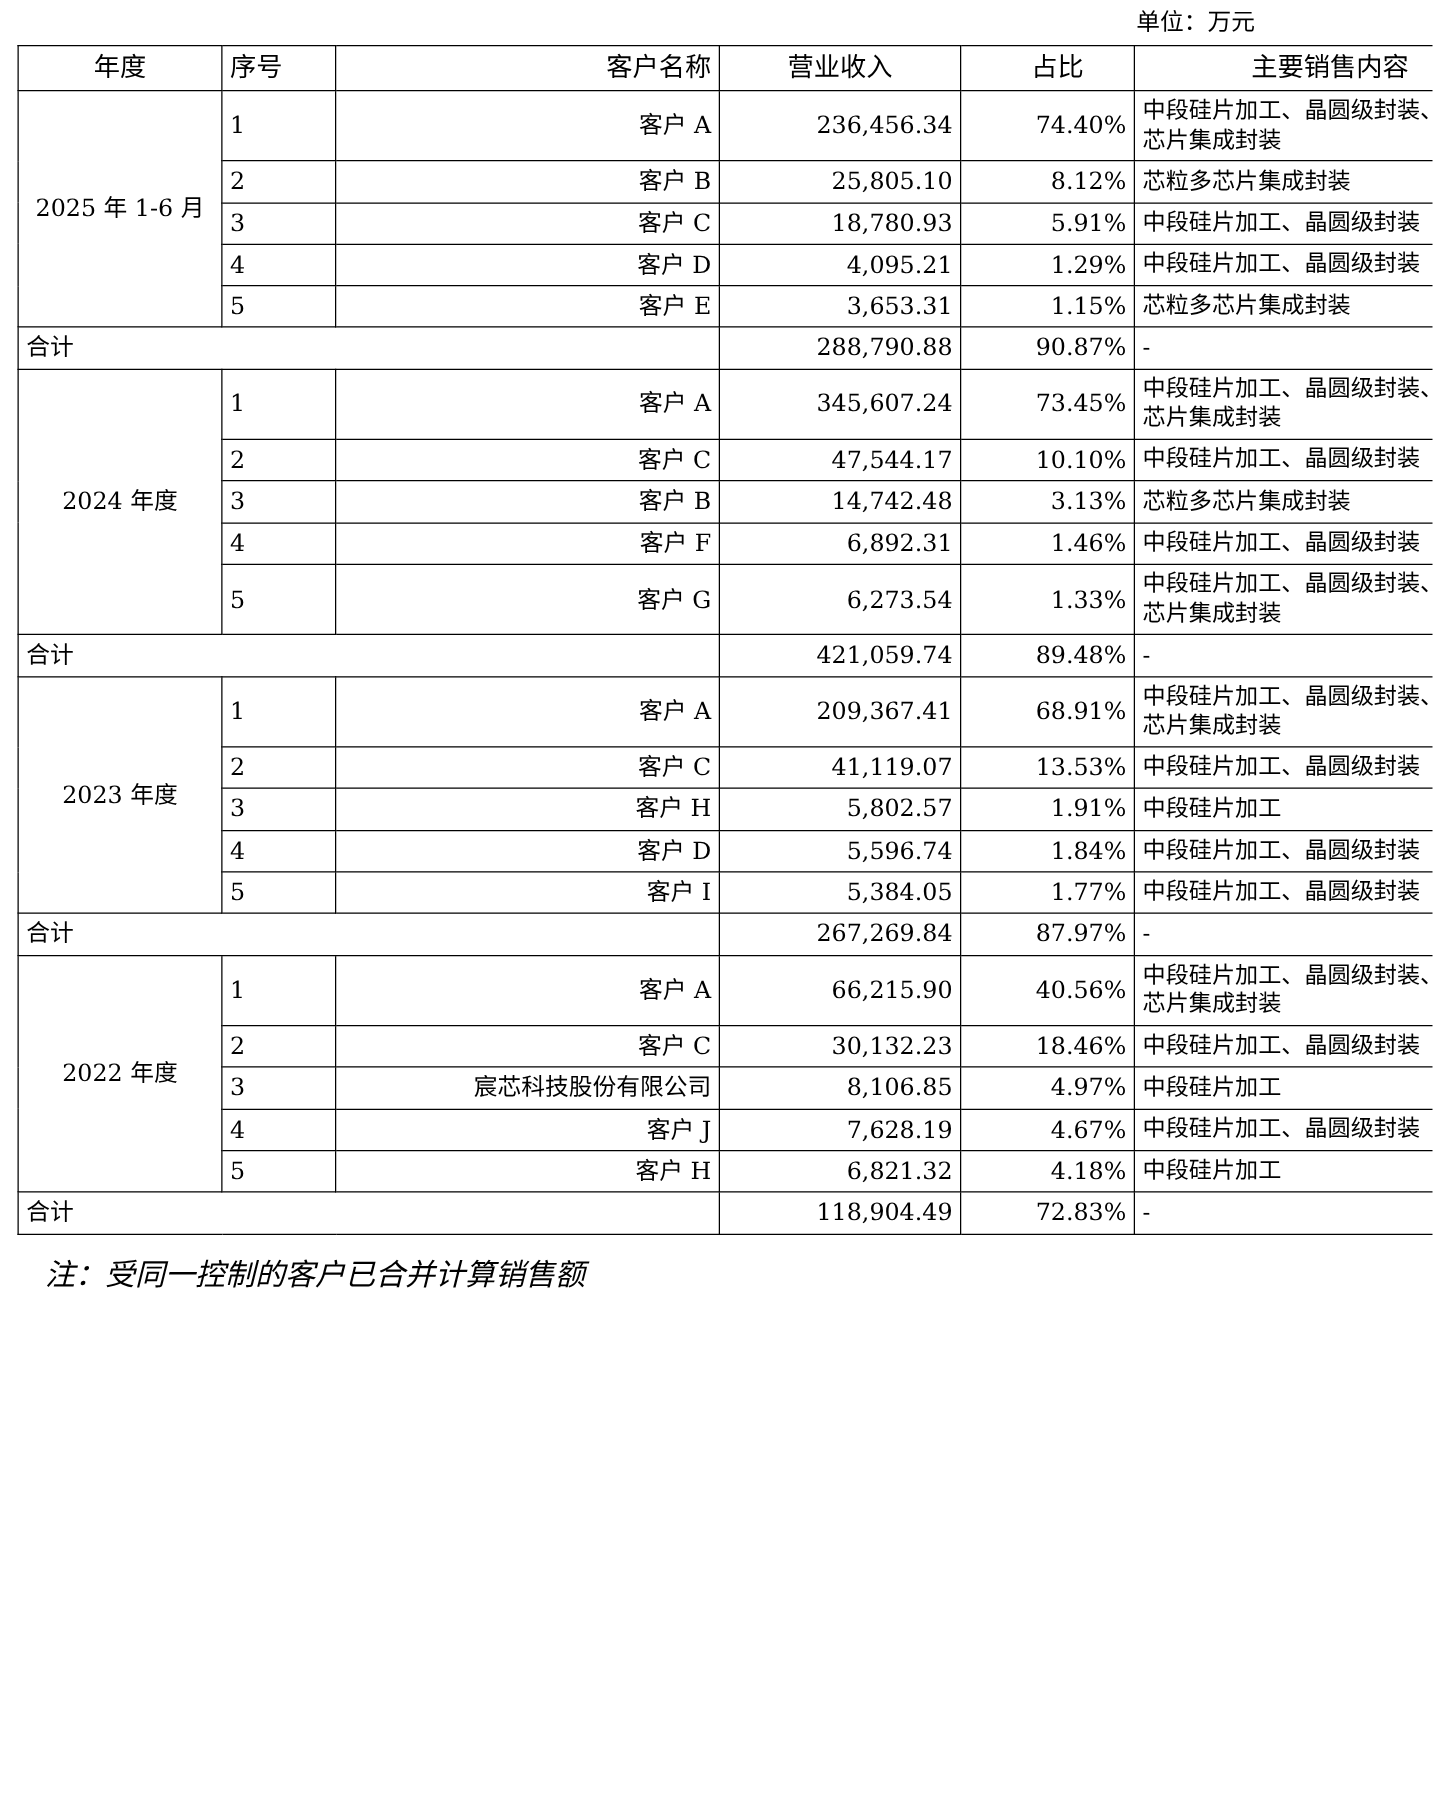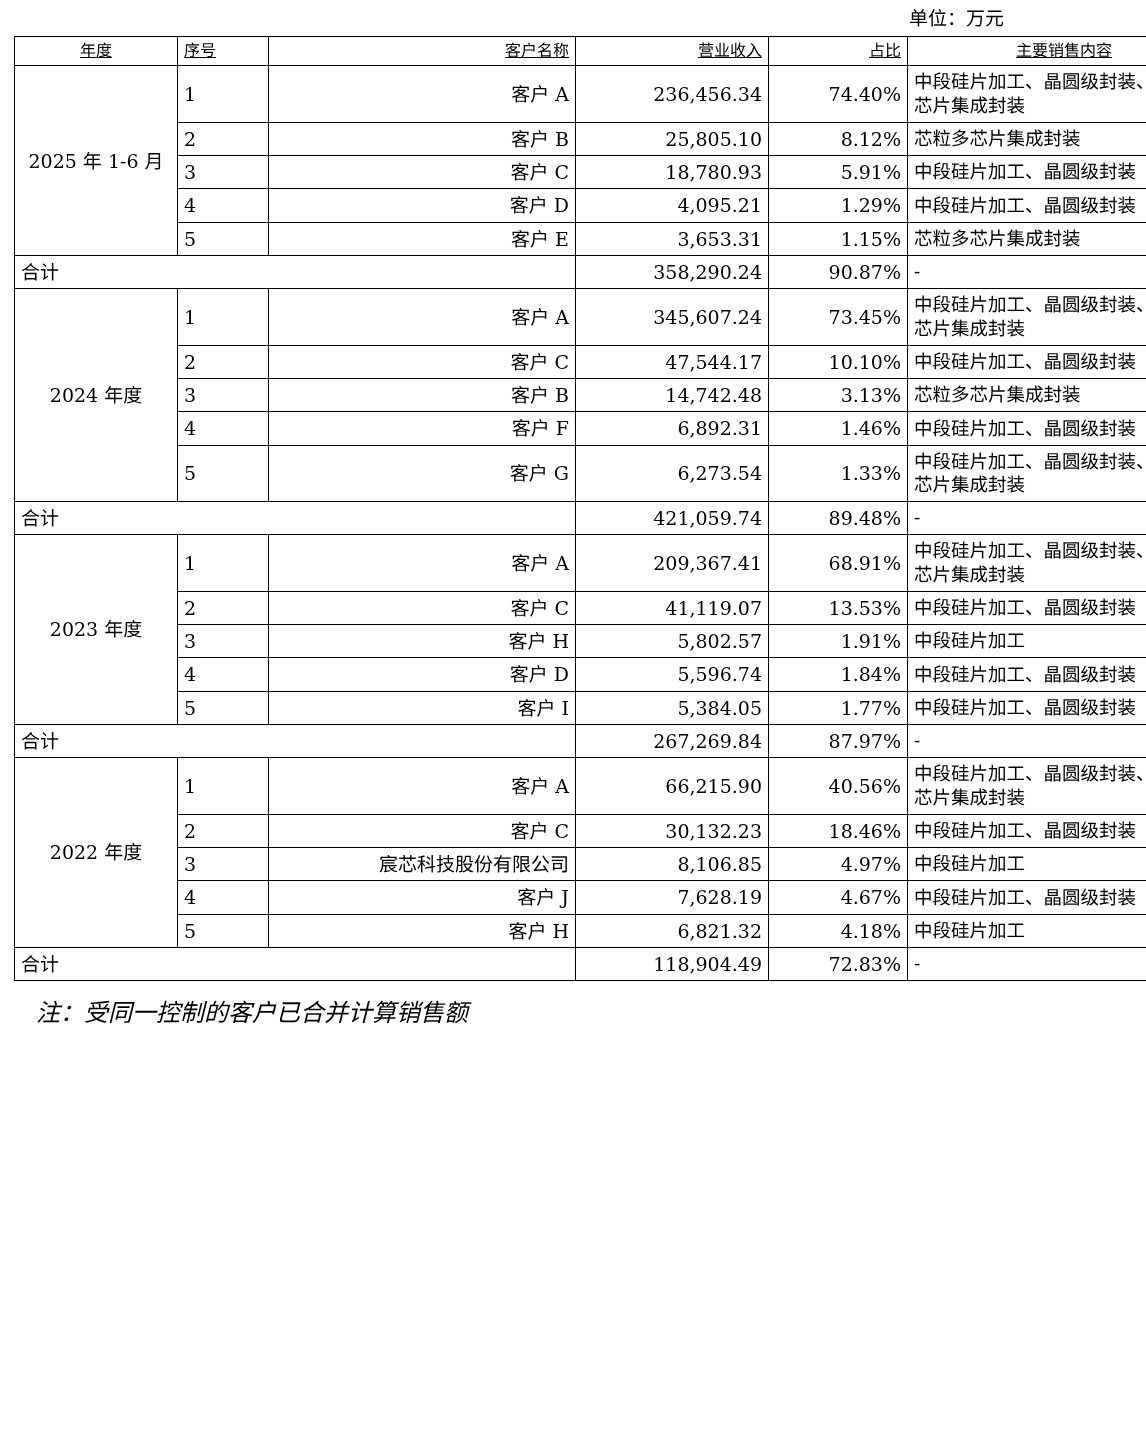--- a/index.html
+++ b/index.html
@@ -37,23 +37,22 @@
   table.main td, table.main th {
     border: 1px solid #000000;
     padding: 4px 6px;
     vertical-align: middle;
     font-weight: normal;
     line-height: 1.28;
   }
   thead td {
     text-align: center;
     font-weight: bold;
-    font-size: 16px;
+    font-size: 21px;
     padding: 8px 6px;
-    text-decoration: underline;
   }
   .c-year   { width: 150px; text-align: center; }
   .c-no     { width: 78px;  text-align: left; }
   .c-name   { width: 294px; text-align: right; }
   .c-rev    { width: 180px; text-align: right; padding-right: 10px; }
   .c-pct    { width: 110px; text-align: right; padding-right: 10px; }
   .c-desc   { width: 300px; text-align: left; padding-left: 6px; }
   .total-label {
     text-align: left;
     font-weight: bold;
@@ -75,22 +74,22 @@
 <div class="page">
 
   <div class="unit-line">单位：万元</div>
 
   <table class="main">
     <thead>
       <tr>
         <td class="c-year">年度</td>
         <td class="c-no">序号</td>
         <td class="c-name">客户名称</td>
-        <td class="c-rev" style="text-align:right;">营业收入</td>
-        <td class="c-pct" style="text-align:right;padding-left:22px;">占比</td>
+        <td class="c-rev" style="text-align:center;">营业收入</td>
+        <td class="c-pct" style="text-align:center;padding-left:22px;">占比</td>
         <td class="c-desc" style="text-align:center;">主要销售内容</td>
       </tr>
     </thead>
     <tbody id="table-body">
         <tr>
           <td class="c-year year-cell" rowspan="5">2025 年 1-6 月</td>
           <td class="c-no">1</td>
           <td class="c-name">客户 A</td>
           <td class="c-rev">236,456.34</td>
           <td class="c-pct">74.40%</td>
@@ -119,21 +118,21 @@
         </tr>
         <tr>
           <td class="c-no">5</td>
           <td class="c-name">客户 E</td>
           <td class="c-rev">3,653.31</td>
           <td class="c-pct">1.15%</td>
           <td class="c-desc desc-cell">芯粒多芯片集成封装</td>
         </tr>
         <tr>
           <td class="total-label" colspan="3">合计</td>
-          <td class="c-rev bold">358,290.24</td>
+          <td class="c-rev bold">288,790.88</td>
           <td class="c-pct bold">90.87%</td>
           <td class="c-desc desc-cell">-</td>
         </tr>
         <tr>
           <td class="c-year year-cell" rowspan="5">2024 年度</td>
           <td class="c-no">1</td>
           <td class="c-name">客户 A</td>
           <td class="c-rev">345,607.24</td>
           <td class="c-pct">73.45%</td>
           <td class="c-desc desc-cell">中段硅片加工、晶圆级封装、芯粒多芯片集成封装</td>

